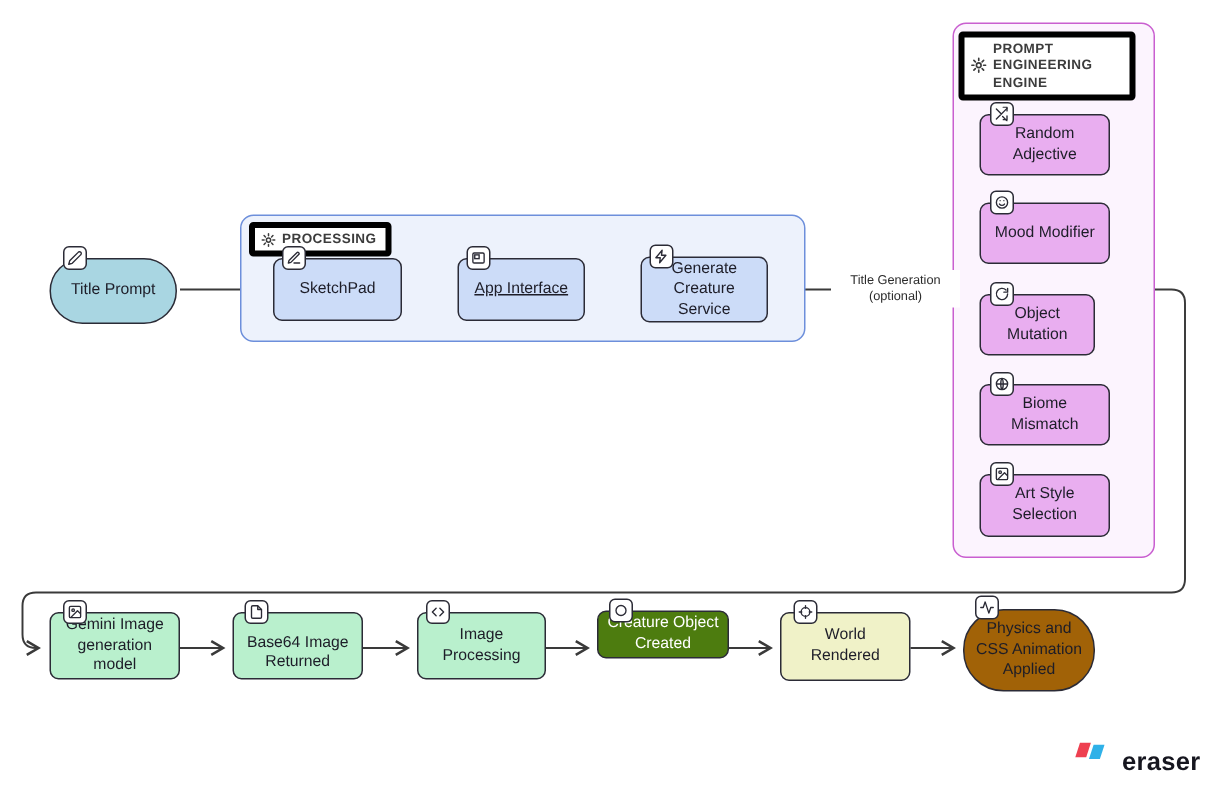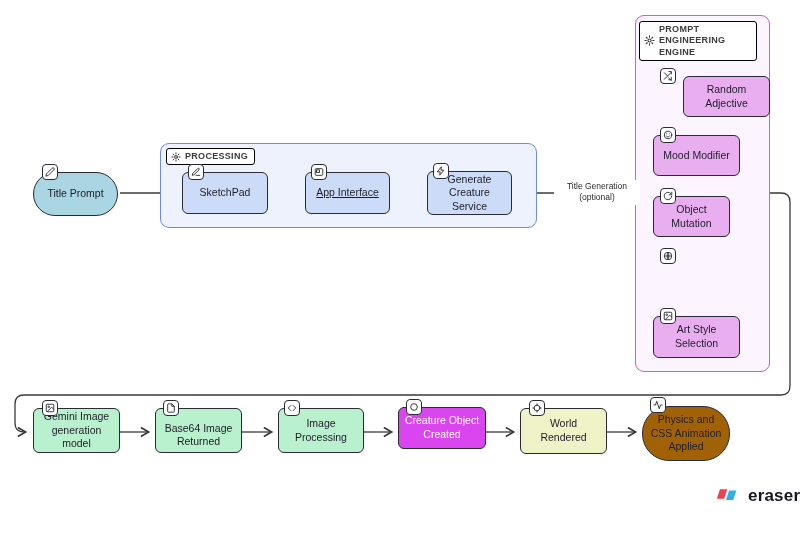--- a/index.html
+++ b/index.html
@@ -6,40 +6,40 @@
   .canvas{
     position:relative;width:806px;height:536px;background:#ffffff;overflow:hidden;
     font-family:"Liberation Sans","DejaVu Sans",sans-serif;color:#1d1d28;
   }
   svg.edges{position:absolute;left:0;top:0;pointer-events:none;}
   .group{position:absolute;border:1.4px solid;border-radius:9px;box-sizing:border-box;}
   .group.processing{background:#edf2fc;border-color:#6d8fdb;}
   .group.engine{background:#fcf4fe;border-color:#c95fd0;}
   .group-label{
     position:absolute;display:flex;align-items:center;gap:4px;background:#ffffff;
-    border:1px solid #000000;border-radius:3px;padding:2px 6px 2px 4px;
+    border:4px solid #000000;border-radius:3px;padding:2px 6px 2px 4px;
     font-size:9px;font-weight:600;color:#3c3c3c;letter-spacing:.3px;line-height:1.25;
   }
   .node{
     position:absolute;display:flex;align-items:center;justify-content:center;text-align:center;
     border:1.4px solid #2b2b36;border-radius:6px;box-sizing:border-box;
     font-size:10.5px;line-height:1.3;padding:3px 5px;
   }
   .node.stadium{border-radius:24px;}
   .badge{
     position:absolute;width:16px;height:16px;background:#ffffff;border:1.2px solid #2b2b36;
     border-radius:4px;box-sizing:border-box;display:flex;align-items:center;justify-content:center;
   }
   .badge svg, .group-label svg{display:block;}
   .edge-label{
     position:absolute;background:#ffffff;text-align:center;font-size:8.5px;line-height:1.35;
     color:#2a2a2a;padding:1px 3px;
   }
   .brand{position:absolute;display:flex;align-items:center;gap:6px;}
-  .brand .wordmark{font-size:17px;font-weight:700;color:#16161f;letter-spacing:.2px;}
+  .brand .wordmark{font-size:17px;font-weight:700;color:#16161f;letter-spacing:.2px;margin-top:12px;}
 </style>
 </head>
 <body>
 
 <div class="canvas">
 
   <svg class="edges" width="806" height="536">
     <defs>
       <marker id="arw" markerWidth="10" markerHeight="10" refX="6.5" refY="4" orient="auto">
         <path d="M1,0.5 L7,4 L1,7.5" fill="none" stroke="#3a3a3a" stroke-width="1.3"></path>
@@ -112,21 +112,21 @@
 
   <div class="node" style="left:427px;top:171px;width:85px;height:44px;background:#ccdcf8;">
     <span>Generate Creature Service</span>
   </div>
   <div class="badge" style="left:433px;top:163px;">
     <svg width="10" height="10" viewBox="0 0 24 24" fill="none" stroke="#2b2b36" stroke-width="2.2" stroke-linejoin="round">
         <path d="M13 2 3 14h7l-1 8 10-12h-7l1-8z"></path>
       </svg>
   </div>
 
-  <div class="node" style="left:653px;top:76px;width:87px;height:41px;background:#e9aef0;margin-left:30px;">
+  <div class="node" style="left:653px;top:76px;width:87px;height:41px;background:#e9aef0;">
     <span>Random Adjective</span>
   </div>
   <div class="badge" style="left:660px;top:68px;">
     <svg width="10" height="10" viewBox="0 0 24 24" fill="none" stroke="#2b2b36" stroke-width="2.2" stroke-linecap="round" stroke-linejoin="round">
         <path d="M3 20 20 3M3 4l8 8M13 16l7 7"></path>
         <path d="M14 3h6v6M14 23h6v-6" transform="translate(0,-2)"></path>
       </svg>
   </div>
 
   <div class="node" style="left:653px;top:135px;width:87px;height:41px;background:#e9aef0;">
@@ -143,20 +143,23 @@
   <div class="node" style="left:653px;top:196px;width:77px;height:41px;background:#e9aef0;">
     <span>Object Mutation</span>
   </div>
   <div class="badge" style="left:660px;top:188px;">
     <svg width="10" height="10" viewBox="0 0 24 24" fill="none" stroke="#2b2b36" stroke-width="2.2" stroke-linecap="round" stroke-linejoin="round">
         <path d="M21 12a9 9 0 1 1-2.6-6.4"></path>
         <path d="M21 3v6h-6"></path>
       </svg>
   </div>
 
+  <div class="node" style="left:653px;top:256px;width:87px;height:41px;background:#e9aef0;">
+    <span>Biome Mismatch</span>
+  </div>
   <div class="badge" style="left:660px;top:248px;">
     <svg width="10" height="10" viewBox="0 0 24 24" fill="none" stroke="#2b2b36" stroke-width="2.2">
         <circle cx="12" cy="12" r="9"></circle>
         <path d="M3 12h18"></path>
         <path d="M12 3c2.6 2.6 2.6 15.4 0 18M12 3c-2.6 2.6-2.6 15.4 0 18"></path>
       </svg>
   </div>
 
   <div class="node" style="left:653px;top:316px;width:87px;height:42px;background:#e9aef0;">
     <span>Art Style Selection</span>
@@ -195,21 +198,21 @@
   <div class="node" style="left:278px;top:408px;width:86px;height:45px;background:#b9f0cd;">
     <span>Image Processing</span>
   </div>
   <div class="badge" style="left:284px;top:400px;">
     <svg width="10" height="10" viewBox="0 0 24 24" fill="none" stroke="#2b2b36" stroke-width="2.2" stroke-linecap="round" stroke-linejoin="round">
         <path d="m9 18-6-6 6-6"></path>
         <path d="m15 6 6 6-6 6"></path>
       </svg>
   </div>
 
-  <div class="node" style="left:398px;top:407px;width:88px;height:42px;background:#d946ef;color:#ffffff;">
+  <div class="node" style="left:398px;top:407px;width:88px;height:32px;background:#4d7c0f;color:#ffffff;">
     <span>Creature Object Created</span>
   </div>
   <div class="badge" style="left:406px;top:399px;">
     <svg width="10" height="10" viewBox="0 0 24 24" fill="none" stroke="#2b2b36" stroke-width="2.2">
         <circle cx="12" cy="12" r="8"></circle>
       </svg>
   </div>
 
   <div class="node" style="left:520px;top:408px;width:87px;height:46px;background:#f0f2c8;">
     <span>World Rendered</span>

